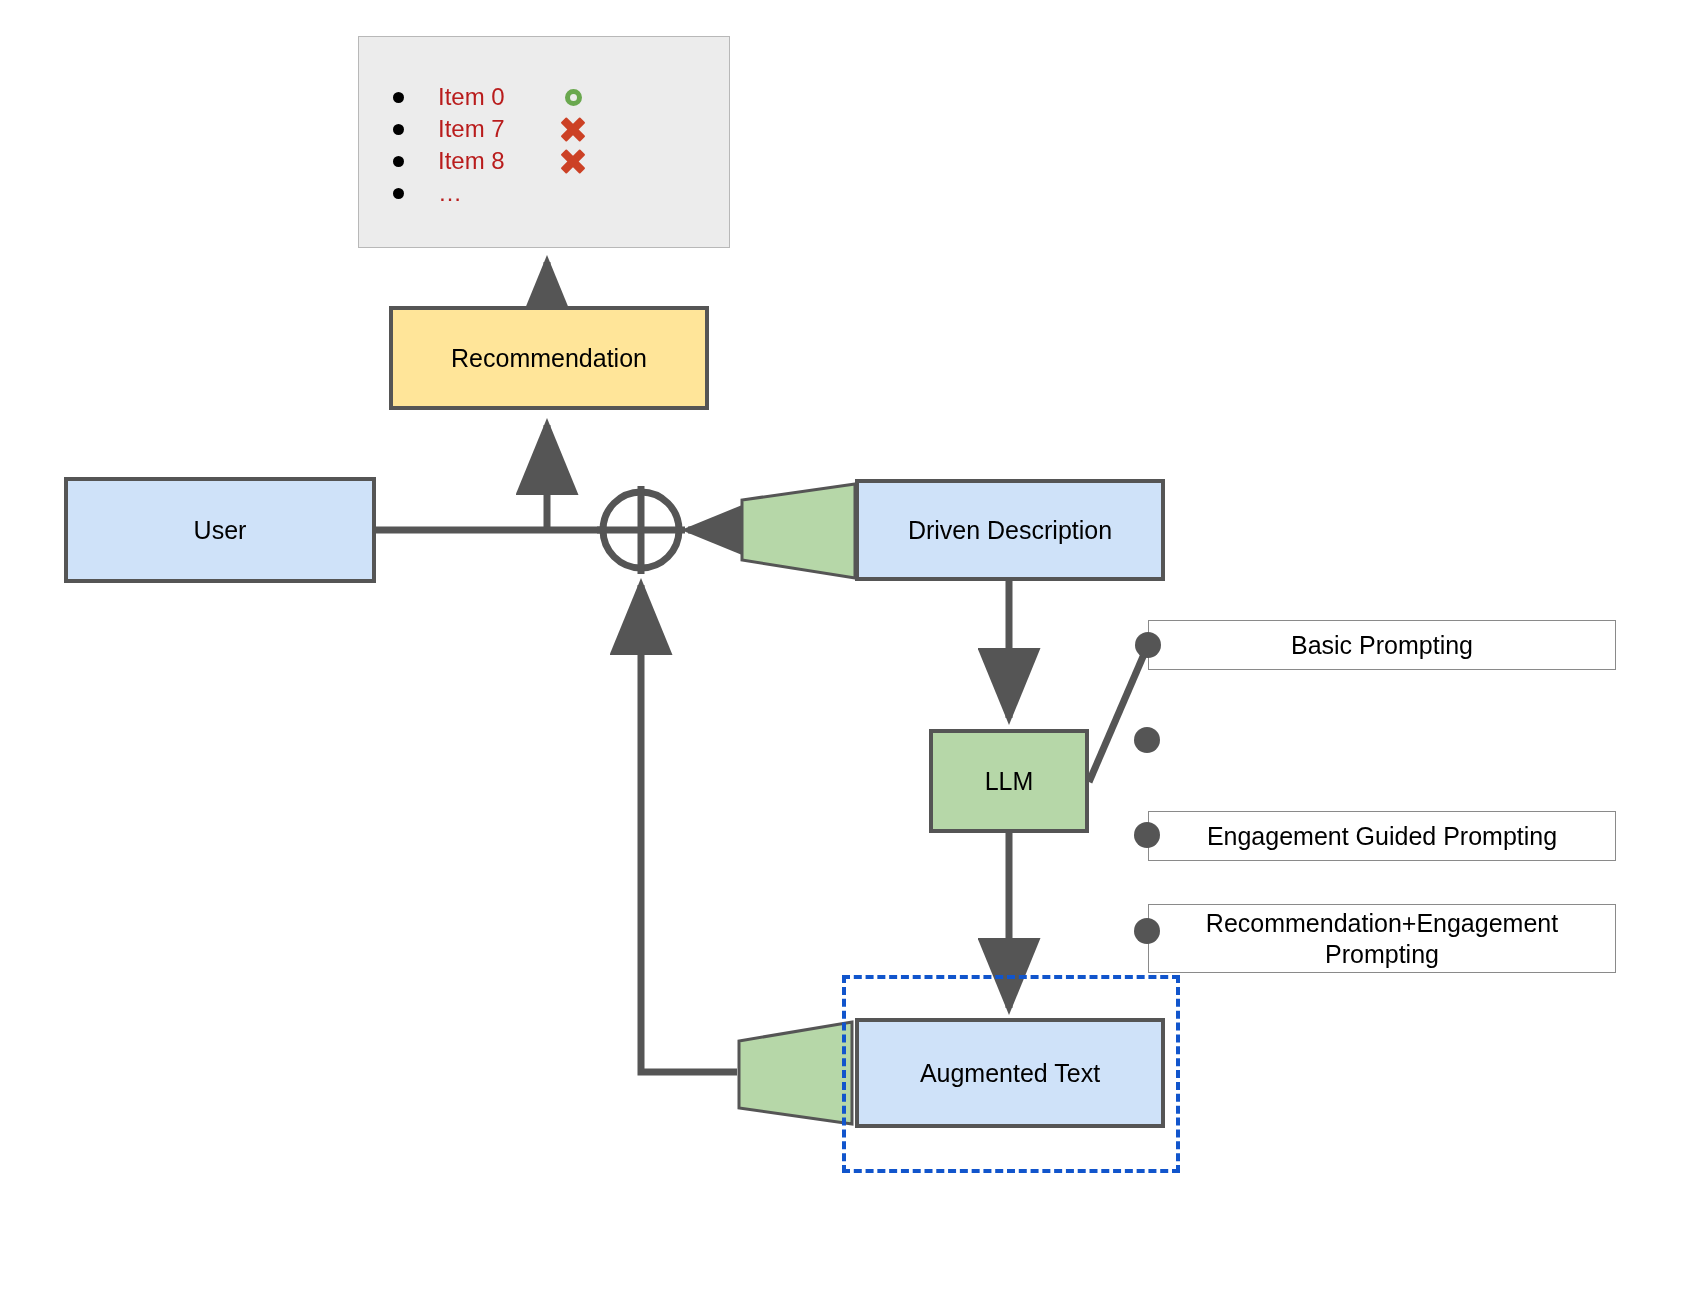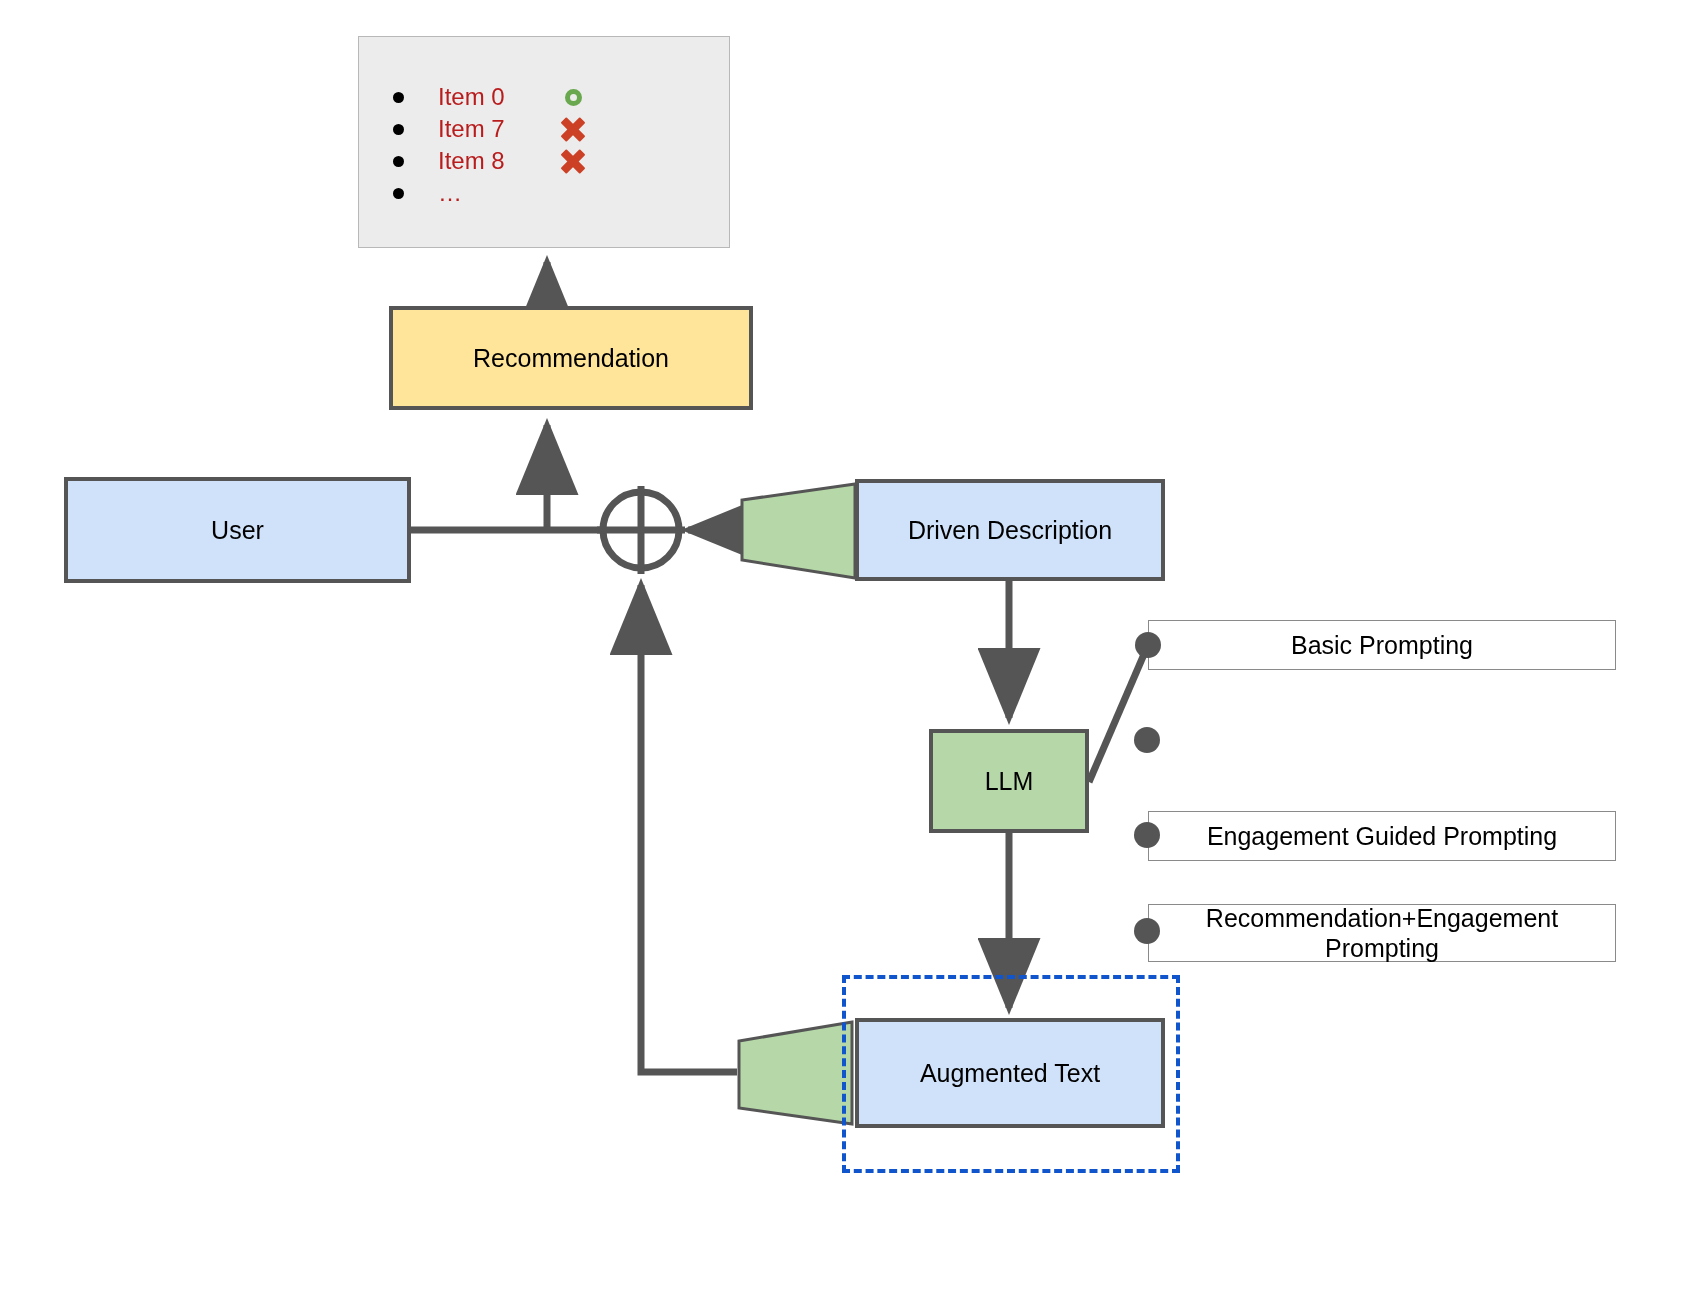--- a/index.html
+++ b/index.html
@@ -111,28 +111,28 @@
   }
 
   
   .box {
     border: 4px solid #555555;
     font-size: 25px;
   }
   #recommendation-box {
     left: 389px;
     top: 306px;
-    width: 364px;
+    width: 320px;
     height: 104px;
     background: #ffe599;
   }
   #user-box {
     left: 64px;
     top: 477px;
-    width: 347px;
+    width: 312px;
     height: 106px;
     background: #cfe2f9;
   }
   #content-description-box {
     left: 855px;
     top: 479px;
     width: 310px;
     height: 102px;
     background: #cfe2f9;
   }
@@ -181,21 +181,21 @@
     height: 26px;
     border-radius: 50%;
     background: #555555;
   }
   #prompt-box-1 { left: 1148px; top: 620px; width: 468px; height: 50px; }
   #prompt-dot-1 { left: 1135px; top: 632px; }
   #prompt-box-2 { left: 1156px; top: 716px; width: 460px; height: 50px; }
   #prompt-dot-2 { left: 1134px; top: 727px; }
   #prompt-box-3 { left: 1148px; top: 811px; width: 468px; height: 50px; }
   #prompt-dot-3 { left: 1134px; top: 822px; }
-  #prompt-box-4 { left: 1148px; top: 904px; width: 468px; height: 58px; }
+  #prompt-box-4 { left: 1148px; top: 904px; width: 468px; height: 69px; }
   #prompt-dot-4 { left: 1134px; top: 918px; }
 
 </style>
 </head>
 <body>
 
 <div id="stage">
 
   <svg id="wires" viewBox="0 0 1694 1310">
     <defs>

